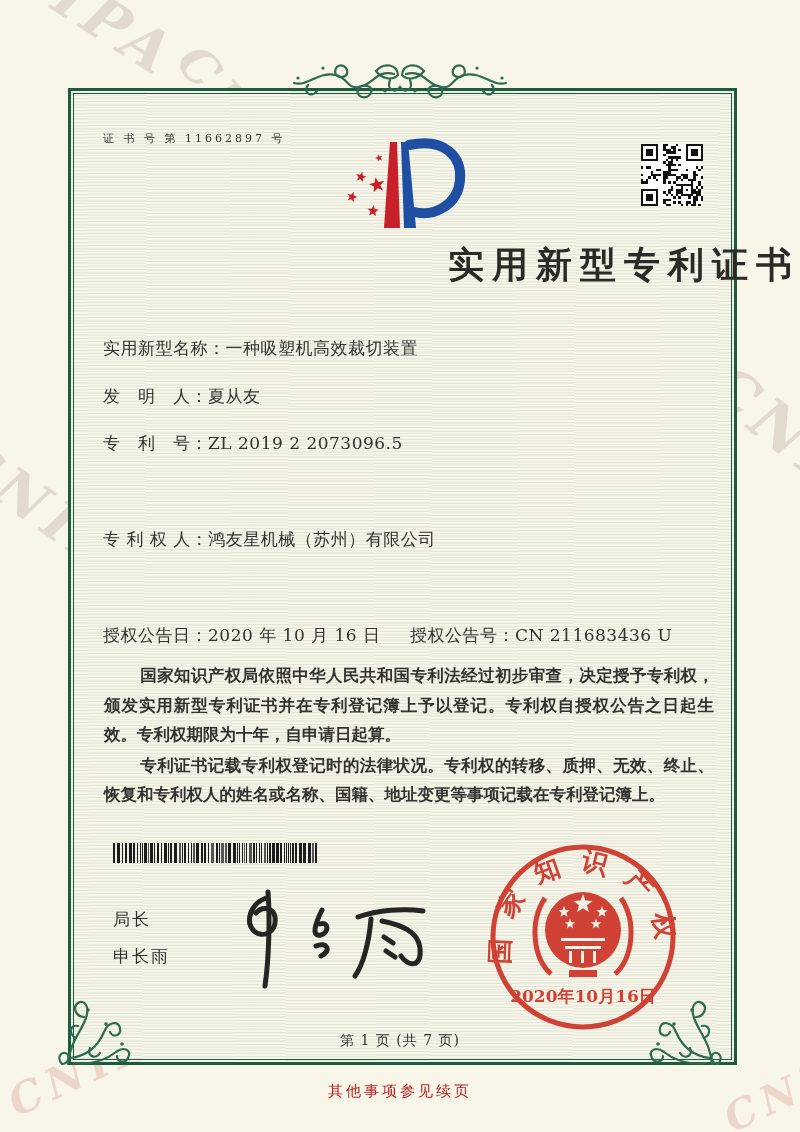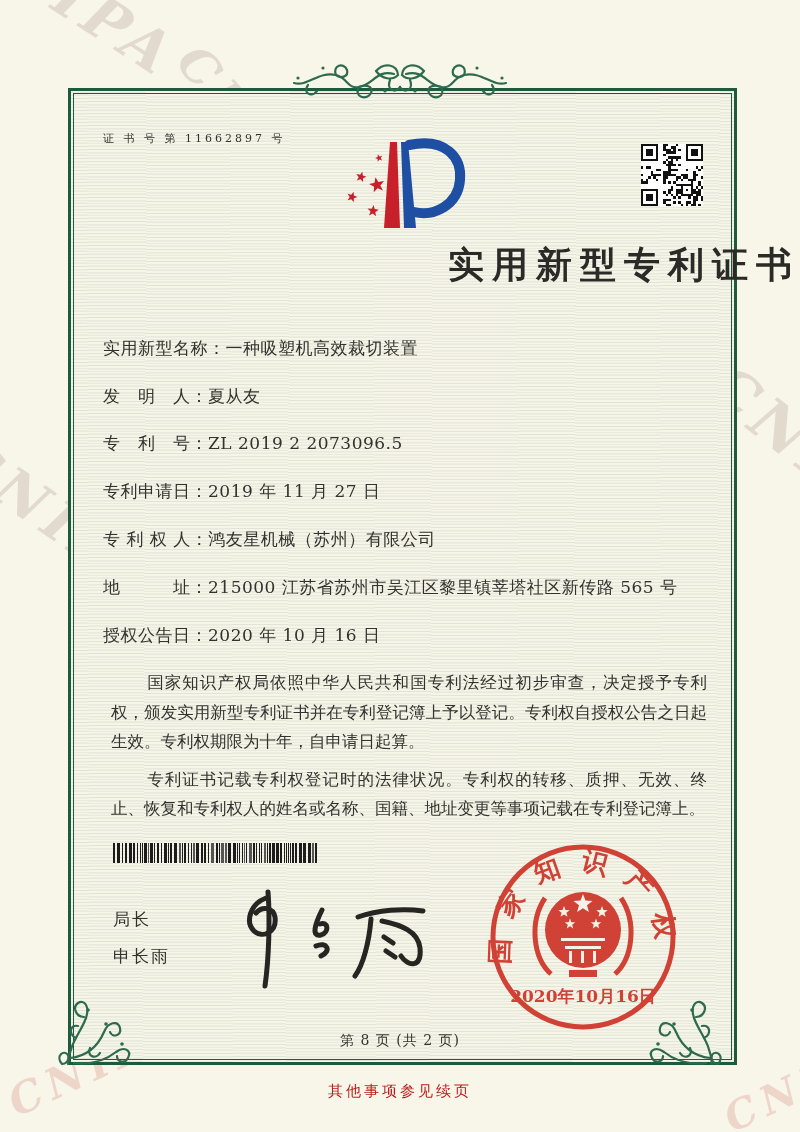--- a/index.html
+++ b/index.html
@@ -41,21 +41,21 @@
     font-size:36px; font-weight:700; letter-spacing:8px; color:#2b2a27;
   }
   .row{position:absolute; left:103px; right:77px; font-size:17px; line-height:22px;}
   .flabel{letter-spacing:0.5px;}
   .fvalue{letter-spacing:0.5px;}
   .pair2{position:absolute; left:307px; top:0;}
   .paras{
     position:absolute; left:103px; top:660px; width:612px;
     font-size:16.5px; line-height:29.5px; text-align:justify;
   }
-  .paras p{margin:8px; text-indent:2.2em;}
+  .paras p{margin:1px; text-indent:2.2em;font-weight:bold;}
   .barcode{position:absolute; left:113px; top:843px; width:205px; height:20px;}
   .sig-title{position:absolute; left:113px; top:908px; font-size:17px; letter-spacing:2px;}
   .sig-name{position:absolute; left:113px; top:945px; font-size:17px; letter-spacing:2px;}
   .sig-hand{position:absolute; left:222px; top:886px; width:215px; height:105px;}
   .sig-hand path{stroke:#262521; stroke-width:5; fill:none; stroke-linecap:round; stroke-linejoin:round;}
   .seal{position:absolute; left:485px; top:842px; width:196px; height:192px; opacity:0.93;}
   .page-num{position:absolute; left:0; right:0; top:1032px; text-align:center; font-size:14px; letter-spacing:1px;}
   .note{position:absolute; left:0; right:0; top:1082px; text-align:center; font-size:15px; letter-spacing:3px; color:#b91c1c;}
 </style>
 </head>
@@ -298,31 +298,28 @@
 
   <div class="row" style="top:337px">
     <span class="flabel">实用新型名称：</span><span class="fvalue">一种吸塑机高效裁切装置</span>
   </div>
   <div class="row" style="top:385px">
     <span class="flabel">发　明　人：</span><span class="fvalue">夏从友</span>
   </div>
   <div class="row" style="top:432px">
     <span class="flabel">专　利　号：</span><span class="fvalue">ZL 2019 2 2073096.5</span>
   </div>
-  <div class="row" style="top:480px">
-    <span class="flabel">专利申请日：</span><span class="fvalue">2019 年 11 月 27 日</span>
-  </div>
   <div class="row" style="top:528px">
     <span class="flabel">专 利 权 人：</span><span class="fvalue">鸿友星机械（苏州）有限公司</span>
   </div>
-  <div class="row" style="top:576px">
-    <span class="flabel">地　　　址：</span><span class="fvalue">215000 江苏省苏州市吴江区黎里镇莘塔社区新传路 565 号</span>
-  </div>
   <div class="row" style="top:624px">
     <span class="flabel">授权公告日：</span><span class="fvalue">2020 年 10 月 16 日</span>
+    <span class="pair2">
+      <span class="flabel">授权公告号：</span><span class="fvalue">CN 211683436 U</span>
+    </span>
   </div>
 
   <div class="paras">
     <p>国家知识产权局依照中华人民共和国专利法经过初步审查，决定授予专利权，颁发实用新型专利证书并在专利登记簿上予以登记。专利权自授权公告之日起生效。专利权期限为十年，自申请日起算。</p>
     <p>专利证书记载专利权登记时的法律状况。专利权的转移、质押、无效、终止、恢复和专利权人的姓名或名称、国籍、地址变更等事项记载在专利登记簿上。</p>
   </div>
 
   <svg class="barcode" viewBox="0 0 205 20" preserveAspectRatio="none">
       <rect x="0" y="0" width="2" height="20" fill="#1c1c1c"></rect>
       <rect x="4" y="0" width="3" height="20" fill="#1c1c1c"></rect>
@@ -427,16 +424,16 @@
         <rect x="76" y="96" width="44" height="3"></rect>
         <rect x="80" y="104" width="36" height="3"></rect>
         <rect x="84" y="109" width="3" height="12"></rect>
         <rect x="96" y="109" width="3" height="12"></rect>
         <rect x="108" y="109" width="3" height="12"></rect>
       </g>
     </g>
     <text x="98" y="160" text-anchor="middle" font-size="17" font-weight="bold" fill="#cf3529">2020年10月16日</text>
   </svg>
 
-  <div class="page-num">第 8 页 (共 2 页)</div>
+  <div class="page-num">第 1 页 (共 7 页)</div>
   <div class="note">其他事项参见续页</div>
 
 </div>
 
 </body></html>

